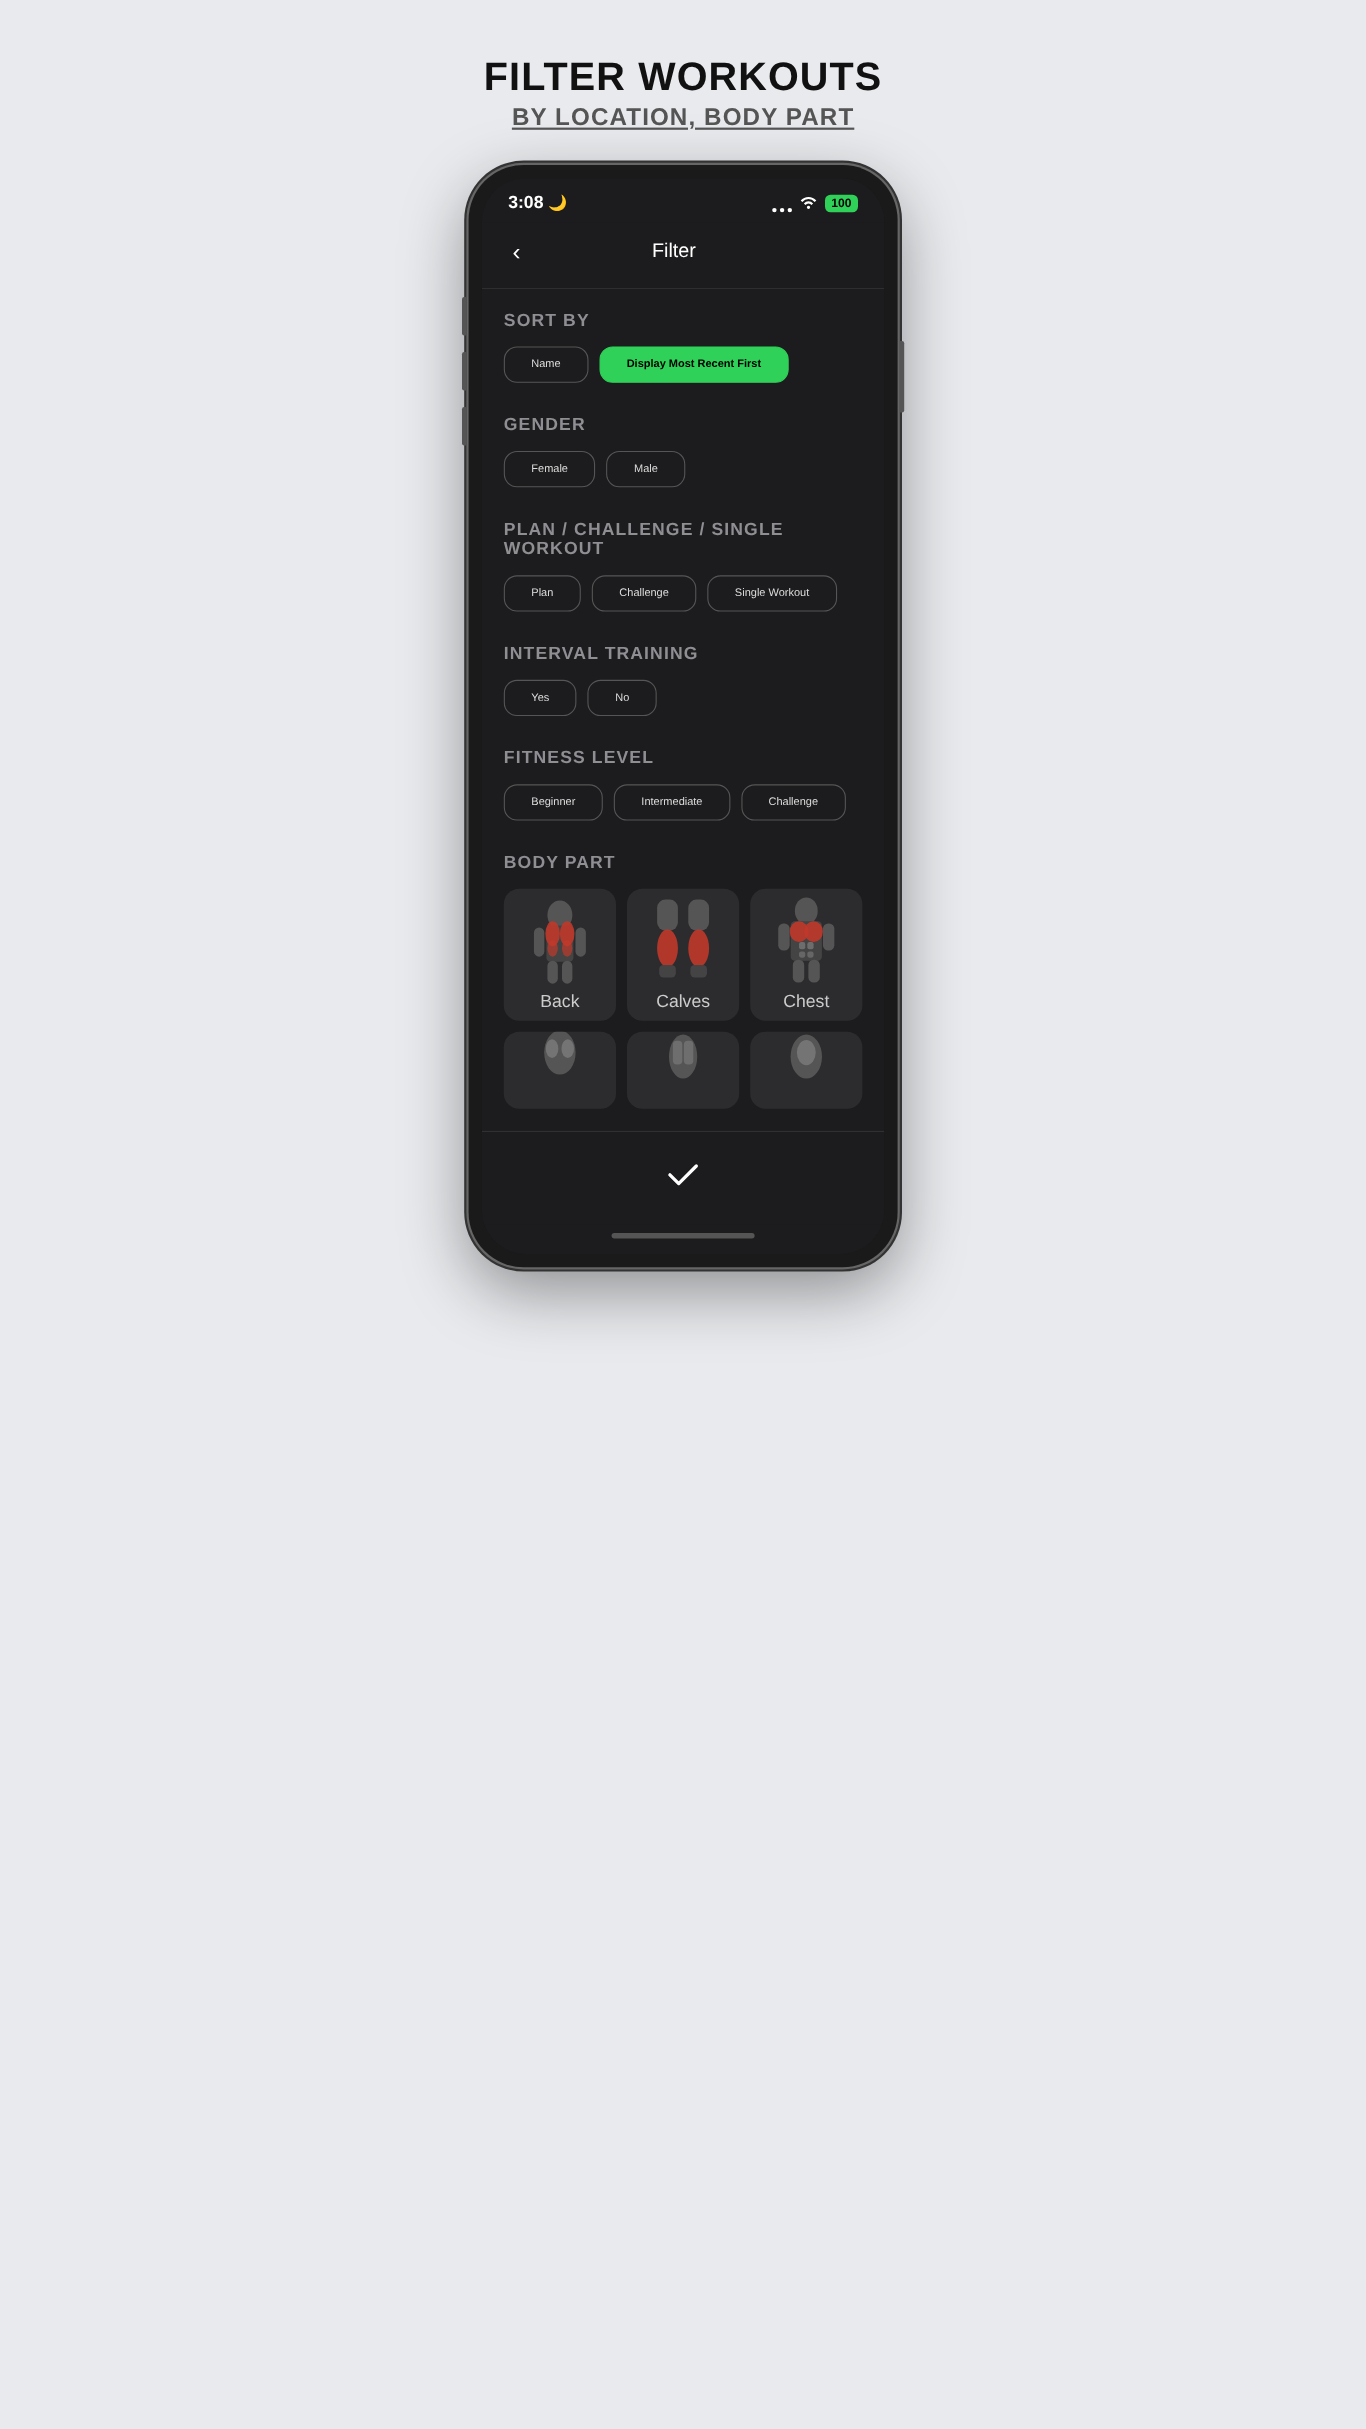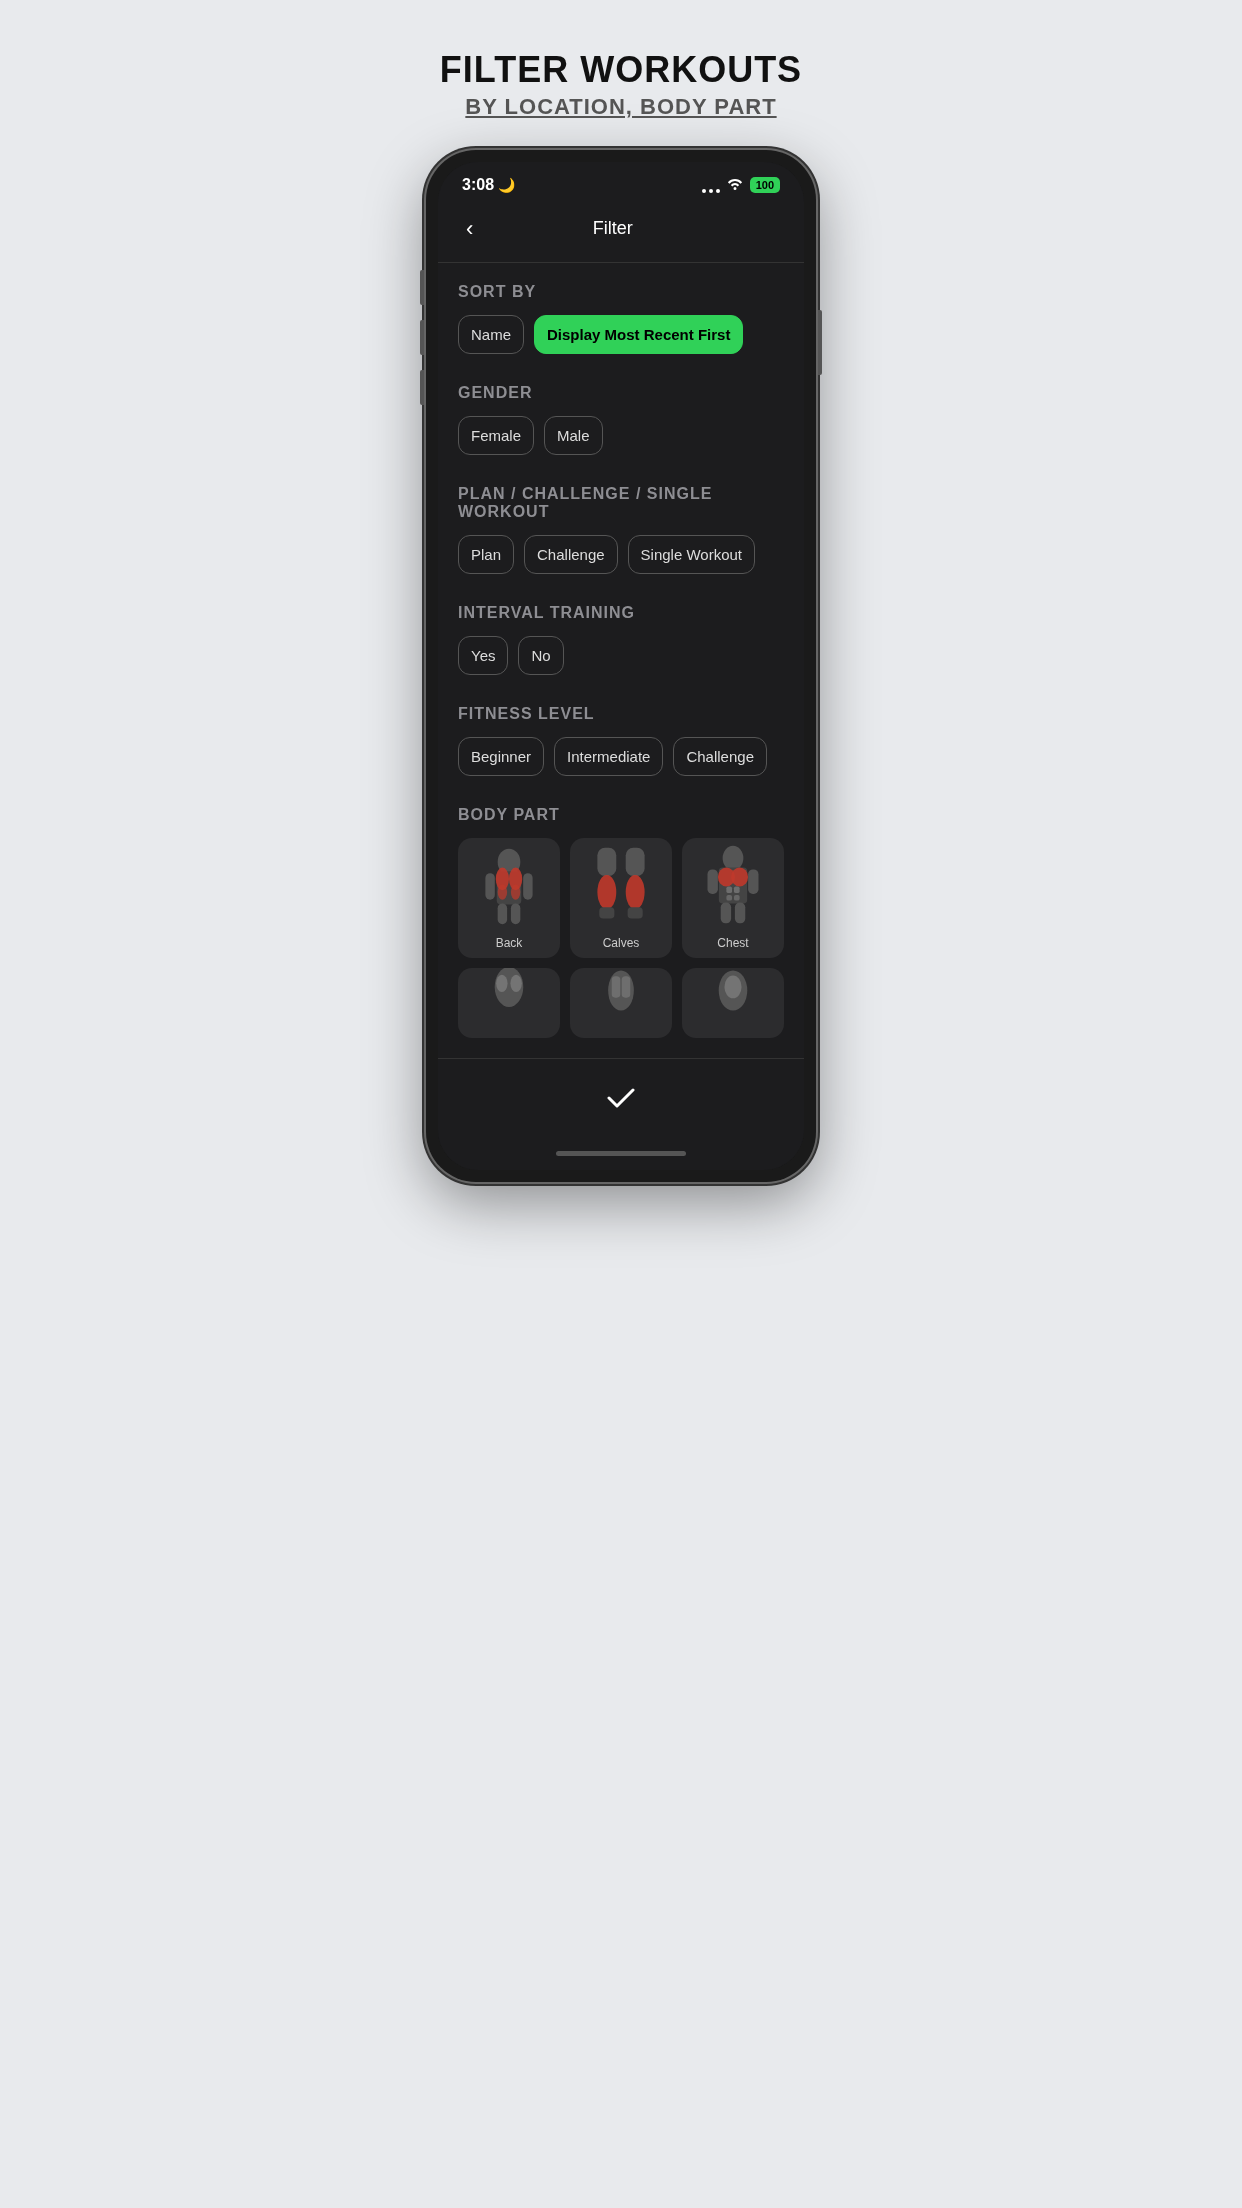--- a/index.html
+++ b/index.html
@@ -183,26 +183,26 @@
       text-transform: uppercase;
     }
 
     .button-group {
       display: flex;
       flex-wrap: wrap;
       gap: 10px;
     }
 
     .filter-btn {
-      padding: 10px 12px;
+      padding: 10px 24px;
       border-radius: 12px;
       border: 1.5px solid #555;
       background: transparent;
       color: #ddd;
-      font-size: 15px;
+      font-size: 10px;
       font-weight: 500;
       cursor: pointer;
     }
 
     .filter-btn.active-green {
       background: #30d158;
       border-color: #30d158;
       color: #000;
       font-weight: 600;
     }
@@ -239,21 +239,21 @@
       align-items: center;
       justify-content: center;
     }
 
     .muscle-svg {
       width: 70px;
       height: 85px;
     }
 
     .body-part-name {
-      font-size: 12px;
+      font-size: 16px;
       color: #ccc;
       font-weight: 500;
       position: relative;
       z-index: 2;
     }
 
     
     .body-part-card.partial {
       height: 70px;
     }

